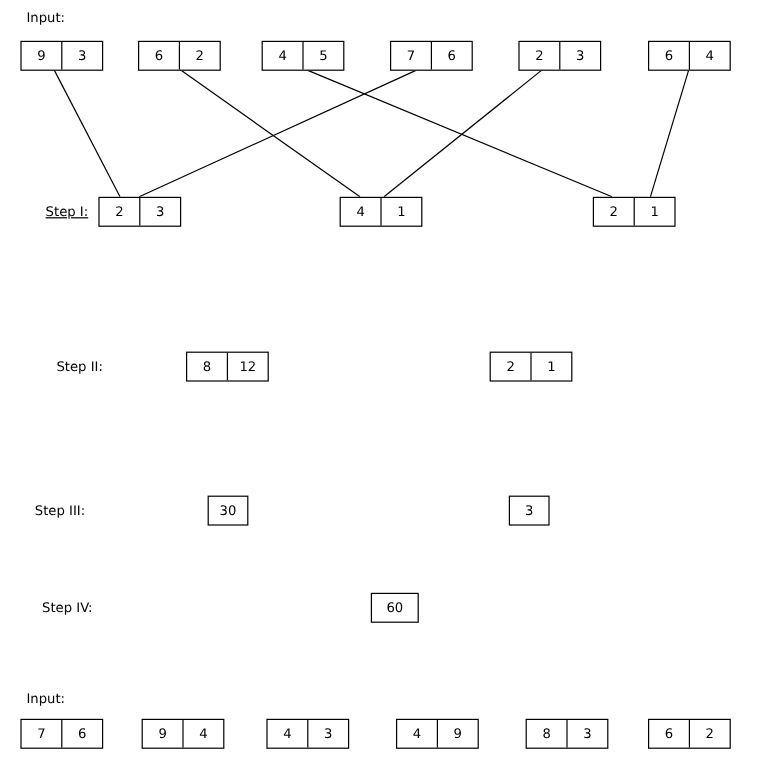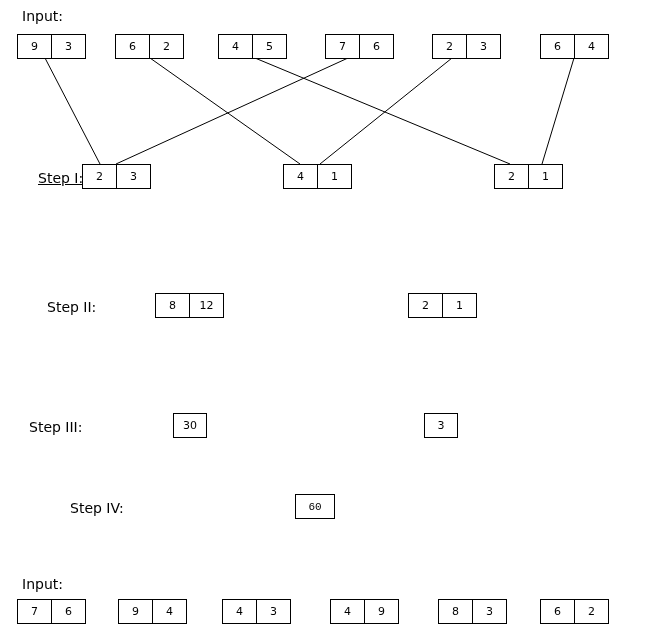--- a/index.html
+++ b/index.html
@@ -23,21 +23,21 @@
     width: 653px;
     height: 641px;
     pointer-events: none;
   }
   .connectors line {
     stroke: #000000;
     stroke-width: 1;
   }
   .label {
     position: absolute;
-    font-size: 14px;
+    font-size: 11px;
     white-space: nowrap;
   }
   .pair {
     position: absolute;
     display: flex;
     border: 1px solid #000000;
     background: #ffffff;
     box-sizing: content-box;
   }
   .cell {
@@ -124,22 +124,22 @@
   </div>
 
   <div class="label" style="left:29px; top:419px;">Step III:</div>
   <div class="pair single" style="left:173px; top:413px;">
     <span class="cell">30</span>
   </div>
   <div class="pair single" style="left:424px; top:413px;">
     <span class="cell">3</span>
   </div>
 
-  <div class="label" style="left:35px; top:500px;margin-left:35px;">Step IV:</div>
-  <div class="pair w40" style="left:295px; top:494px;font-family:Liberation Mono, monospace;">
+  <div class="label" style="left:35px; top:500px;">Step IV:</div>
+  <div class="pair w40" style="left:309px; top:494px;">
     <span class="cell">60</span>
   </div>
 
   <div class="label" style="left:22px; top:576px;">Input:</div>
 
   <div class="pair" style="left:17px; top:599px;">
     <span class="cell">7</span>
     <span class="cell">6</span>
   </div>
   <div class="pair" style="left:118px; top:599px;">

